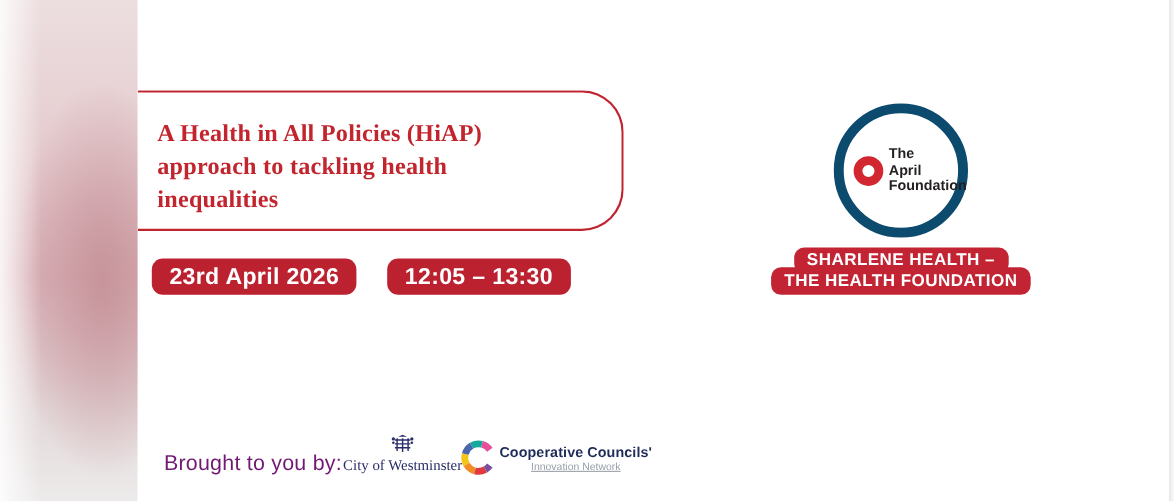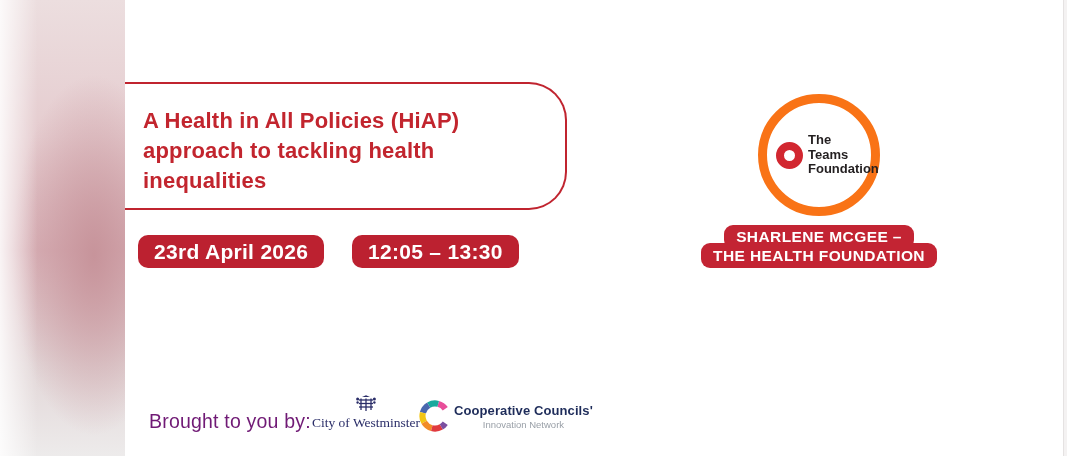--- a/index.html
+++ b/index.html
@@ -26,20 +26,21 @@
   .title-box{
     position:absolute;left:125px;top:82px;width:442px;height:128px;
     border:2px solid #c0242f;border-left:none;
     border-radius:0 38px 38px 0;
     box-sizing:border-box;
   }
   .title-text{
     position:absolute;left:18px;top:22px;width:352px;
     color:#c2252e;font-size:22px;font-weight:700;line-height:30px;
     letter-spacing:.2px;
+    font-family:Liberation Serif, serif;
   }
   
   .pill{
     position:absolute;top:235px;height:33px;
     background:#bc2130;border-radius:10px;
     color:#fff;font-size:21px;font-weight:600;
     display:flex;align-items:center;justify-content:center;
     padding:0 16px;box-sizing:border-box;letter-spacing:.3px;text-align:center;
   }
   .pill-date{left:138px;min-width:157px;}
@@ -48,21 +49,21 @@
   .location-row{
     position:absolute;left:139px;top:282px;height:40px;
     display:flex;align-items:center;gap:10px;
   }
   .location-label{
     color:#b71f2b;font-size:22px;font-weight:700;letter-spacing:.2px;
   }
   
   .hf-logo{
     position:absolute;left:758px;top:94px;width:122px;height:122px;
-    border:9px solid #f97316;border-radius:50%;
+    border:9px solid #0c4a6e;border-radius:50%;
     box-sizing:border-box;background:#fff;
     display:flex;align-items:center;
   }
   .hf-o{
     width:27px;height:27px;border:8px solid #d22730;border-radius:50%;
     box-sizing:border-box;margin-left:9px;flex:0 0 auto;
   }
   .hf-words{
     margin-left:5px;color:#231f20;font-size:13px;font-weight:700;line-height:14.5px;
   }
@@ -90,21 +91,21 @@
     margin-top:1px;
     color:#2a2d68;font-family:"Liberation Serif", serif;font-size:13.5px;
     white-space:nowrap;
   }
   .coop{
     position:absolute;left:419px;top:400px;
     display:flex;align-items:center;gap:3px;
   }
   .coop-words{display:flex;flex-direction:column;align-items:center;}
   .coop-name{color:#1e2c5a;font-size:13px;font-weight:700;white-space:nowrap;letter-spacing:.1px;}
-  .coop-sub{color:#9aa0a8;font-size:9.5px;margin-top:1px;white-space:nowrap;}
+  .coop-sub{color:#9aa0a8;font-size:9.5px;margin-top:1px;white-space:nowrap;text-decoration:underline;}
   .icon{display:inline-block;line-height:0;}
 </style>
 </head>
 <body>
 
 <div class="banner">
 
   <div class="edge-left"></div>
   <div class="edge-right"></div>
 
@@ -113,27 +114,27 @@
   </div>
 
   <div class="pill pill-date">23rd April 2026</div>
   <div class="pill pill-time">12:05 – 13:30</div>
 
 
   <div class="hf-logo">
     <div class="hf-o"></div>
     <div class="hf-words">
       <div>The</div>
-      <div>Teams</div>
+      <div>April</div>
       <div>Foundation</div>
     </div>
   </div>
 
   <div class="speaker">
-    <div class="speaker-line">SHARLENE MCGEE –</div>
+    <div class="speaker-line">SHARLENE HEALTH –</div>
     <div class="speaker-line second">THE HEALTH FOUNDATION</div>
   </div>
 
   <div class="brought-by">Brought to you by:</div>
 
   <div class="westminster">
     <span class="icon">
       <svg width="22" height="20" viewBox="0 0 22 20">
         <g fill="none" stroke="#2a2d68" stroke-width="1.3">
           <line x1="4" y1="6" x2="18" y2="6"></line>

